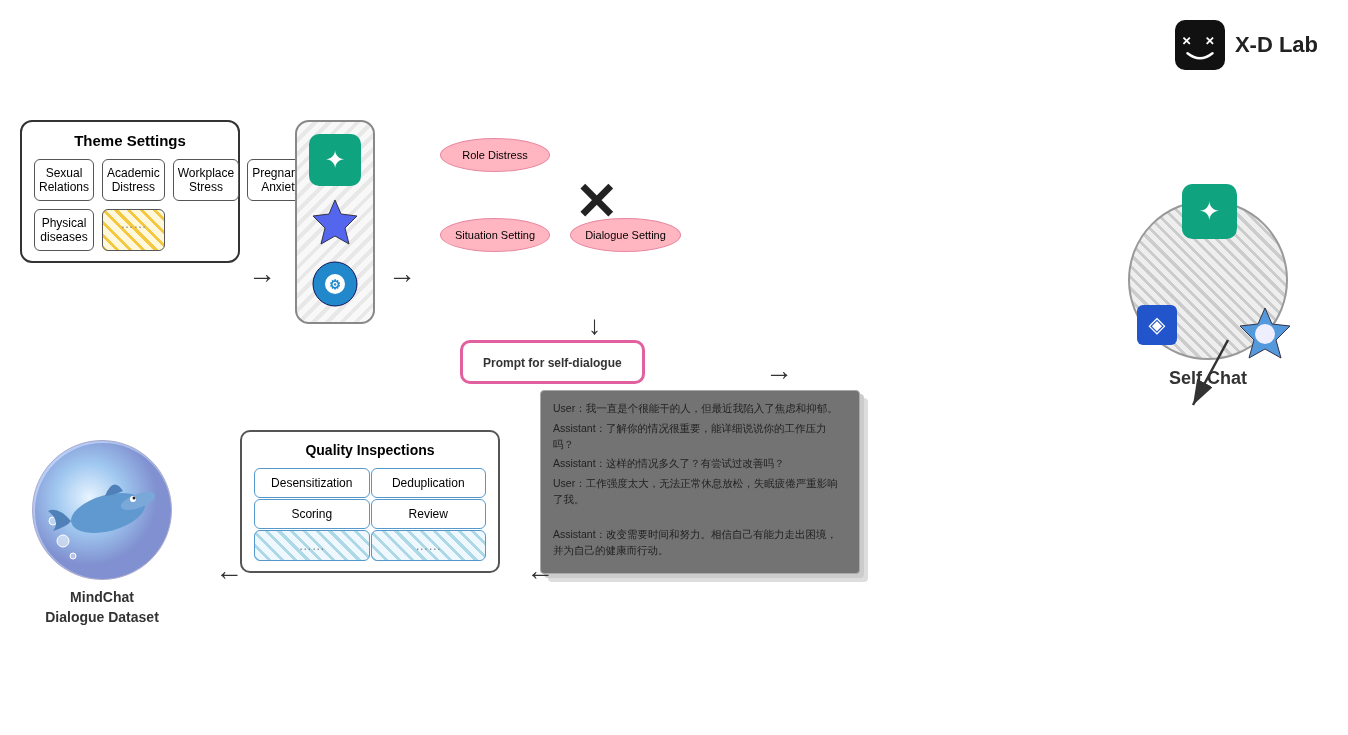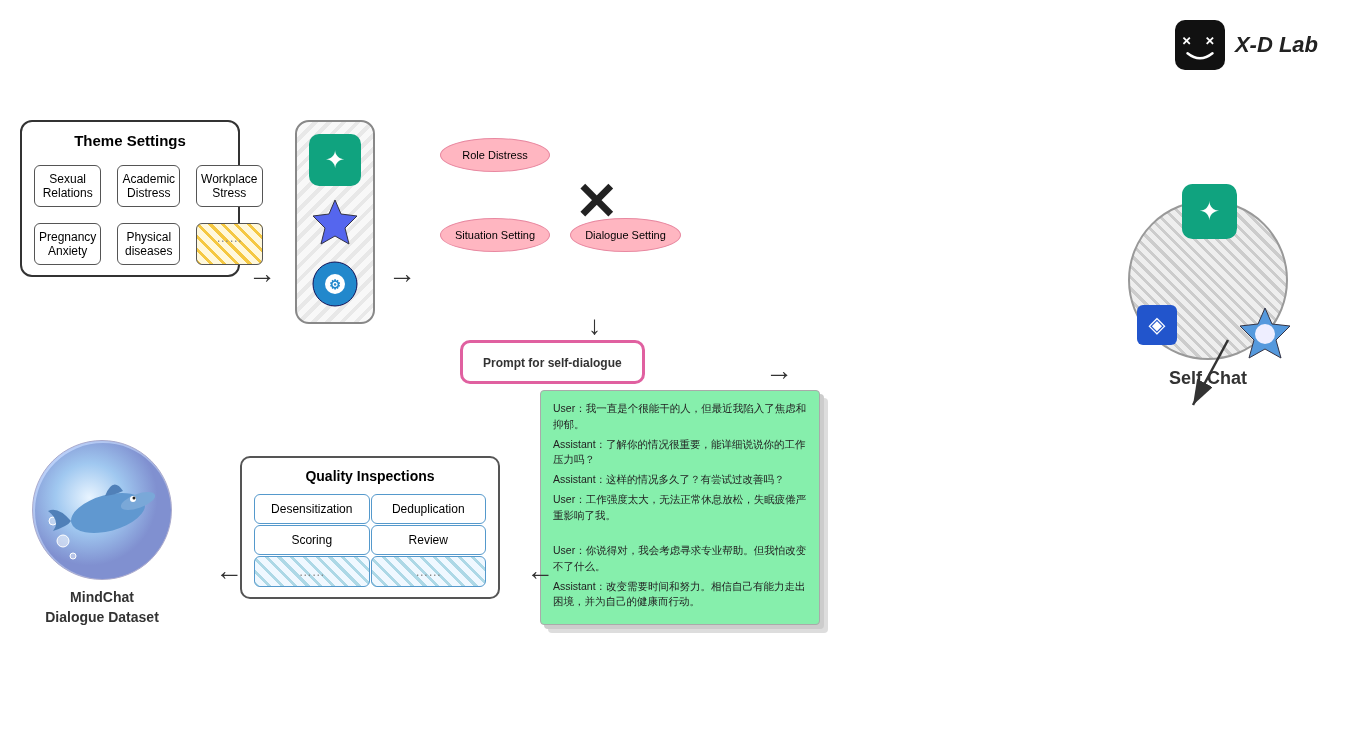--- a/index.html
+++ b/index.html
@@ -22,43 +22,42 @@
       gap: 10px;
     }
     .logo-face {
       width: 50px;
       height: 50px;
     }
     .logo-text {
       font-size: 22px;
       font-weight: bold;
       color: #222;
-      font-style: italic;
     }
 
     
     .theme-settings {
       position: absolute;
       top: 120px;
       left: 20px;
       border: 2px solid #333;
       border-radius: 12px;
       padding: 10px 12px;
       width: 220px;
     }
     .theme-title {
       text-align: center;
       font-weight: bold;
       font-size: 15px;
-      margin-bottom: 16px;
+      margin-bottom: 10px;
     }
     .theme-grid {
       display: grid;
-      grid-template-columns: 1fr 1fr 1fr;
-      gap: 16px;
+      grid-template-columns: 1fr 1fr 1fr 1fr;
+      gap: 8px;
     }
     .theme-item {
       border: 1.5px solid #555;
       border-radius: 6px;
       padding: 6px 4px;
       text-align: center;
       font-size: 12px;
       background: #fff;
     }
     .theme-item.hatched {
@@ -192,22 +191,22 @@
       font-size: 18px;
       font-weight: bold;
       color: #333;
     }
 
     
     .dialogue-box {
       position: absolute;
       top: 390px;
       left: 540px;
-      width: 280px;
-      background: #86efac;
+      width: 320px;
+      background: #737373;
       border: 1.5px solid #aaa;
       border-radius: 4px;
       padding: 10px 12px;
       font-size: 10.5px;
       line-height: 1.5;
       color: #222;
       box-shadow: 4px 4px 0 #ccc, 8px 8px 0 #ddd;
     }
     .dialogue-box p {
       margin-bottom: 4px;
@@ -218,21 +217,21 @@
       position: absolute;
       top: 555px;
       left: 526px;
       font-size: 28px;
       color: #333;
     }
 
     
     .quality-box {
       position: absolute;
-      top: 456px;
+      top: 430px;
       left: 240px;
       width: 260px;
       border: 2px solid #555;
       border-radius: 10px;
       padding: 10px 12px;
       background: #fff;
     }
     .quality-title {
       text-align: center;
       font-weight: bold;
@@ -395,21 +394,20 @@
     </defs>
   <line x1="40" y1="5" x2="5" y2="70" stroke="#333" stroke-width="2.5" marker-end="url(#arrowhead)"></line>
 </svg>
 
 <div class="dialogue-box">
   <p>User：我一直是个很能干的人，但最近我陷入了焦虑和抑郁。</p>
   <p>Assistant：了解你的情况很重要，能详细说说你的工作压力吗？</p>
   <p>Assistant：这样的情况多久了？有尝试过改善吗？</p>
   <p>User：工作强度太大，无法正常休息放松，失眠疲倦严重影响了我。</p>
   <br>
-  <p>User：你说得对，我会考虑寻求专业帮助。但我怕改变不了什么。</p>
   <p>Assistant：改变需要时间和努力。相信自己有能力走出困境，并为自己的健康而行动。</p>
 </div>
 
 <div class="arrow-left-1">←</div>
 
 <div class="quality-box">
   <div class="quality-title">Quality Inspections</div>
   <div class="quality-grid">
     <div class="quality-item">Desensitization</div>
     <div class="quality-item">Deduplication</div>

